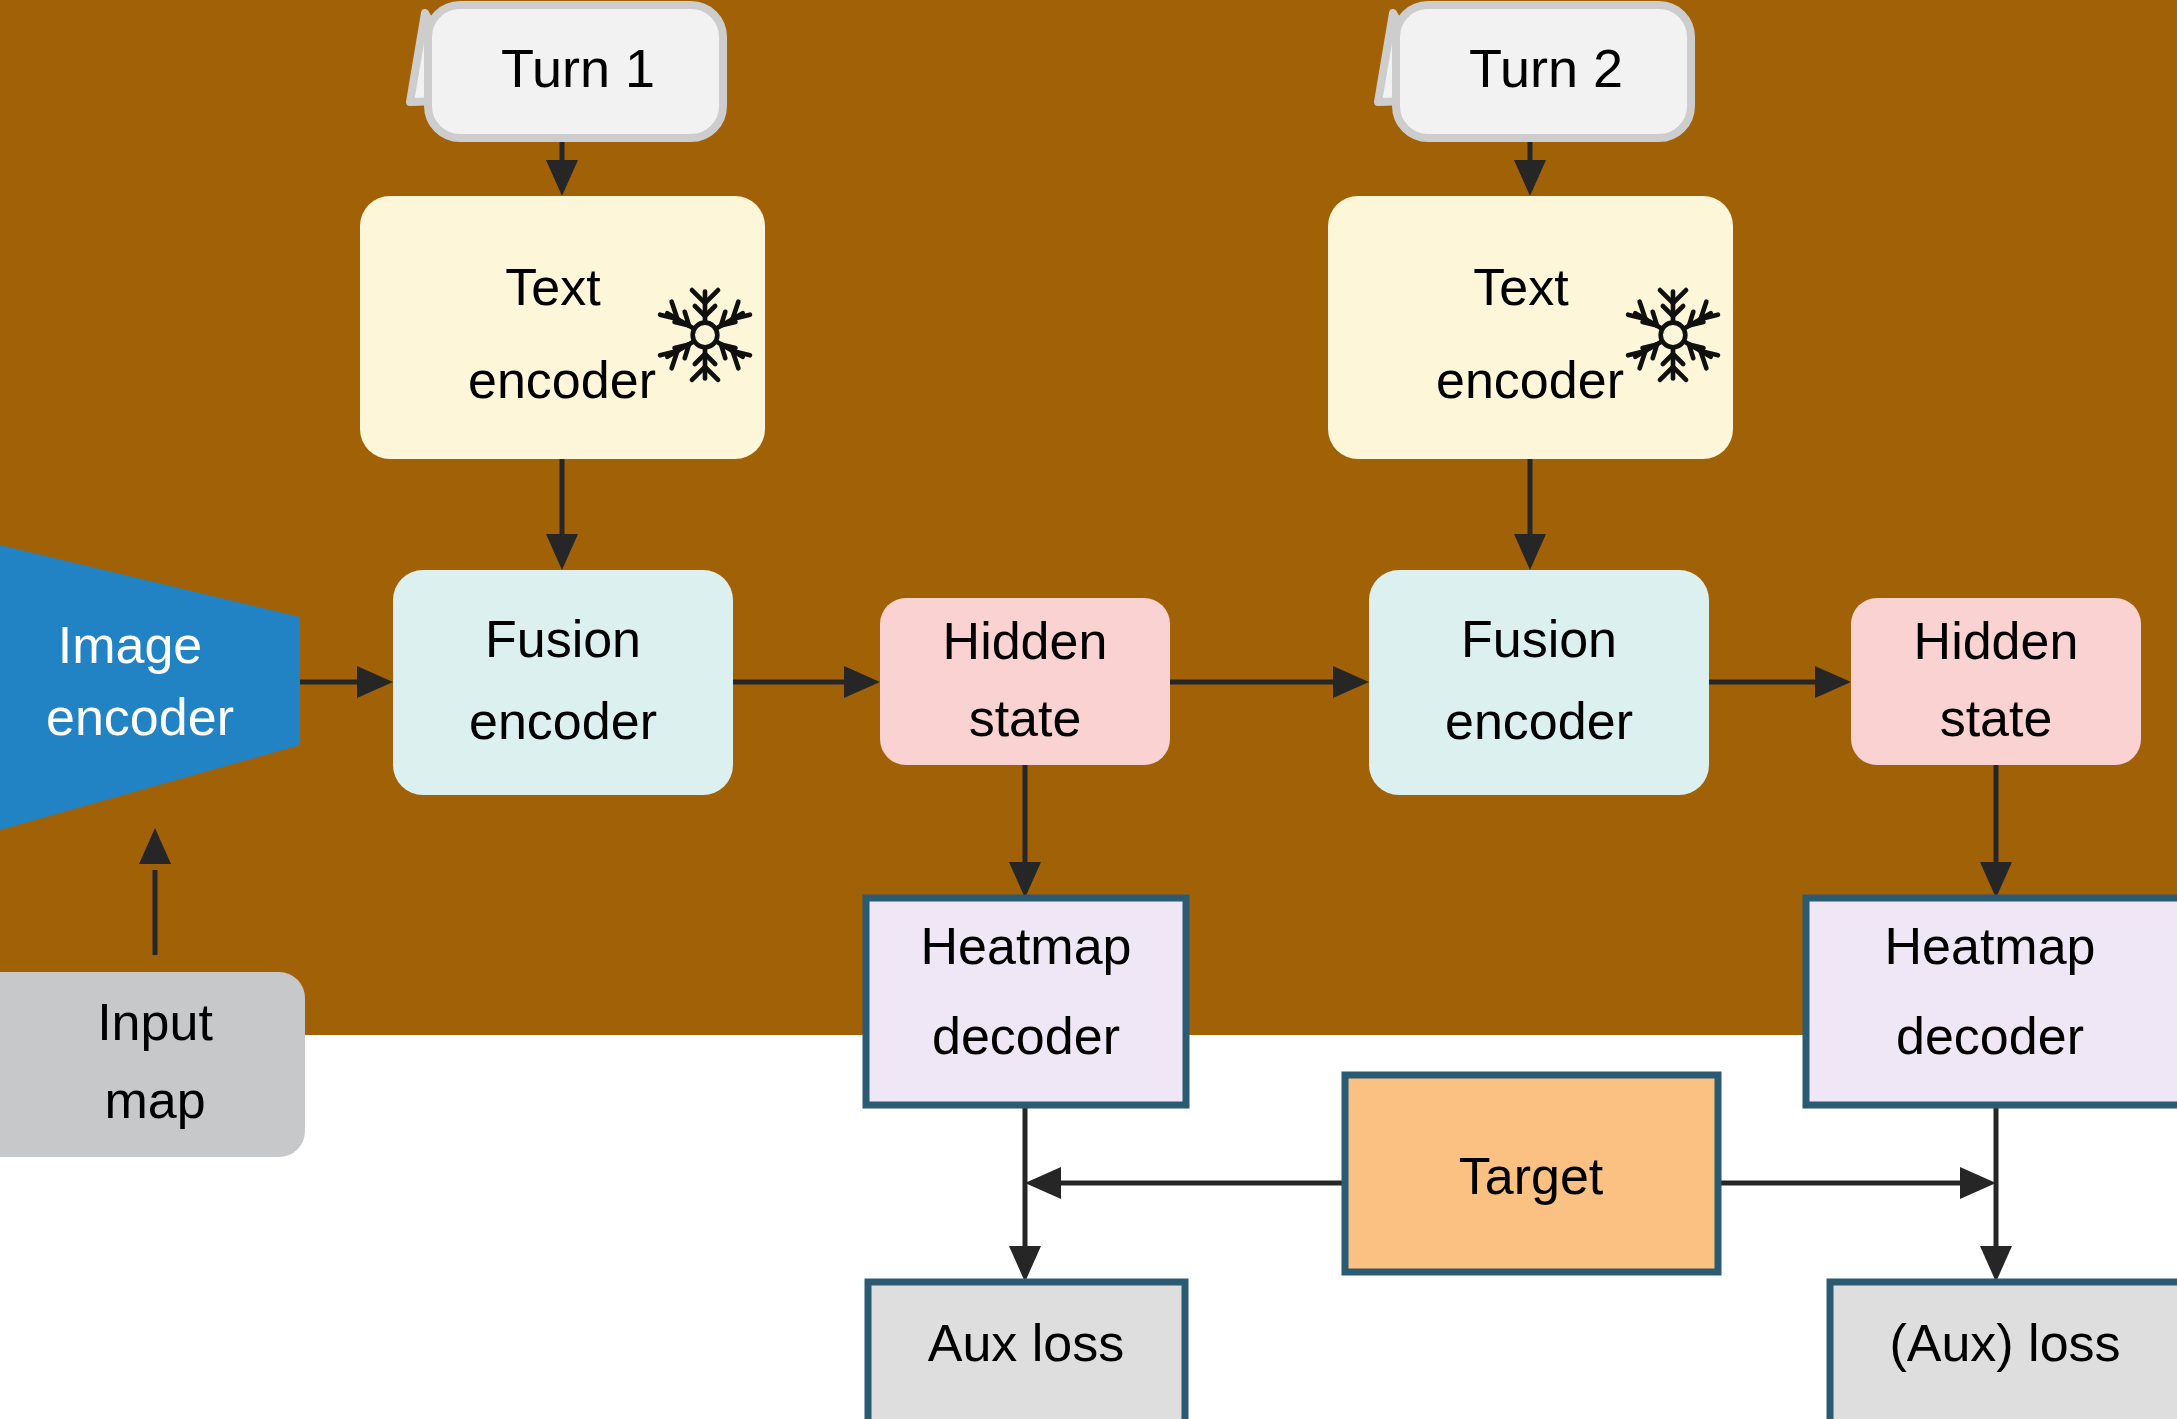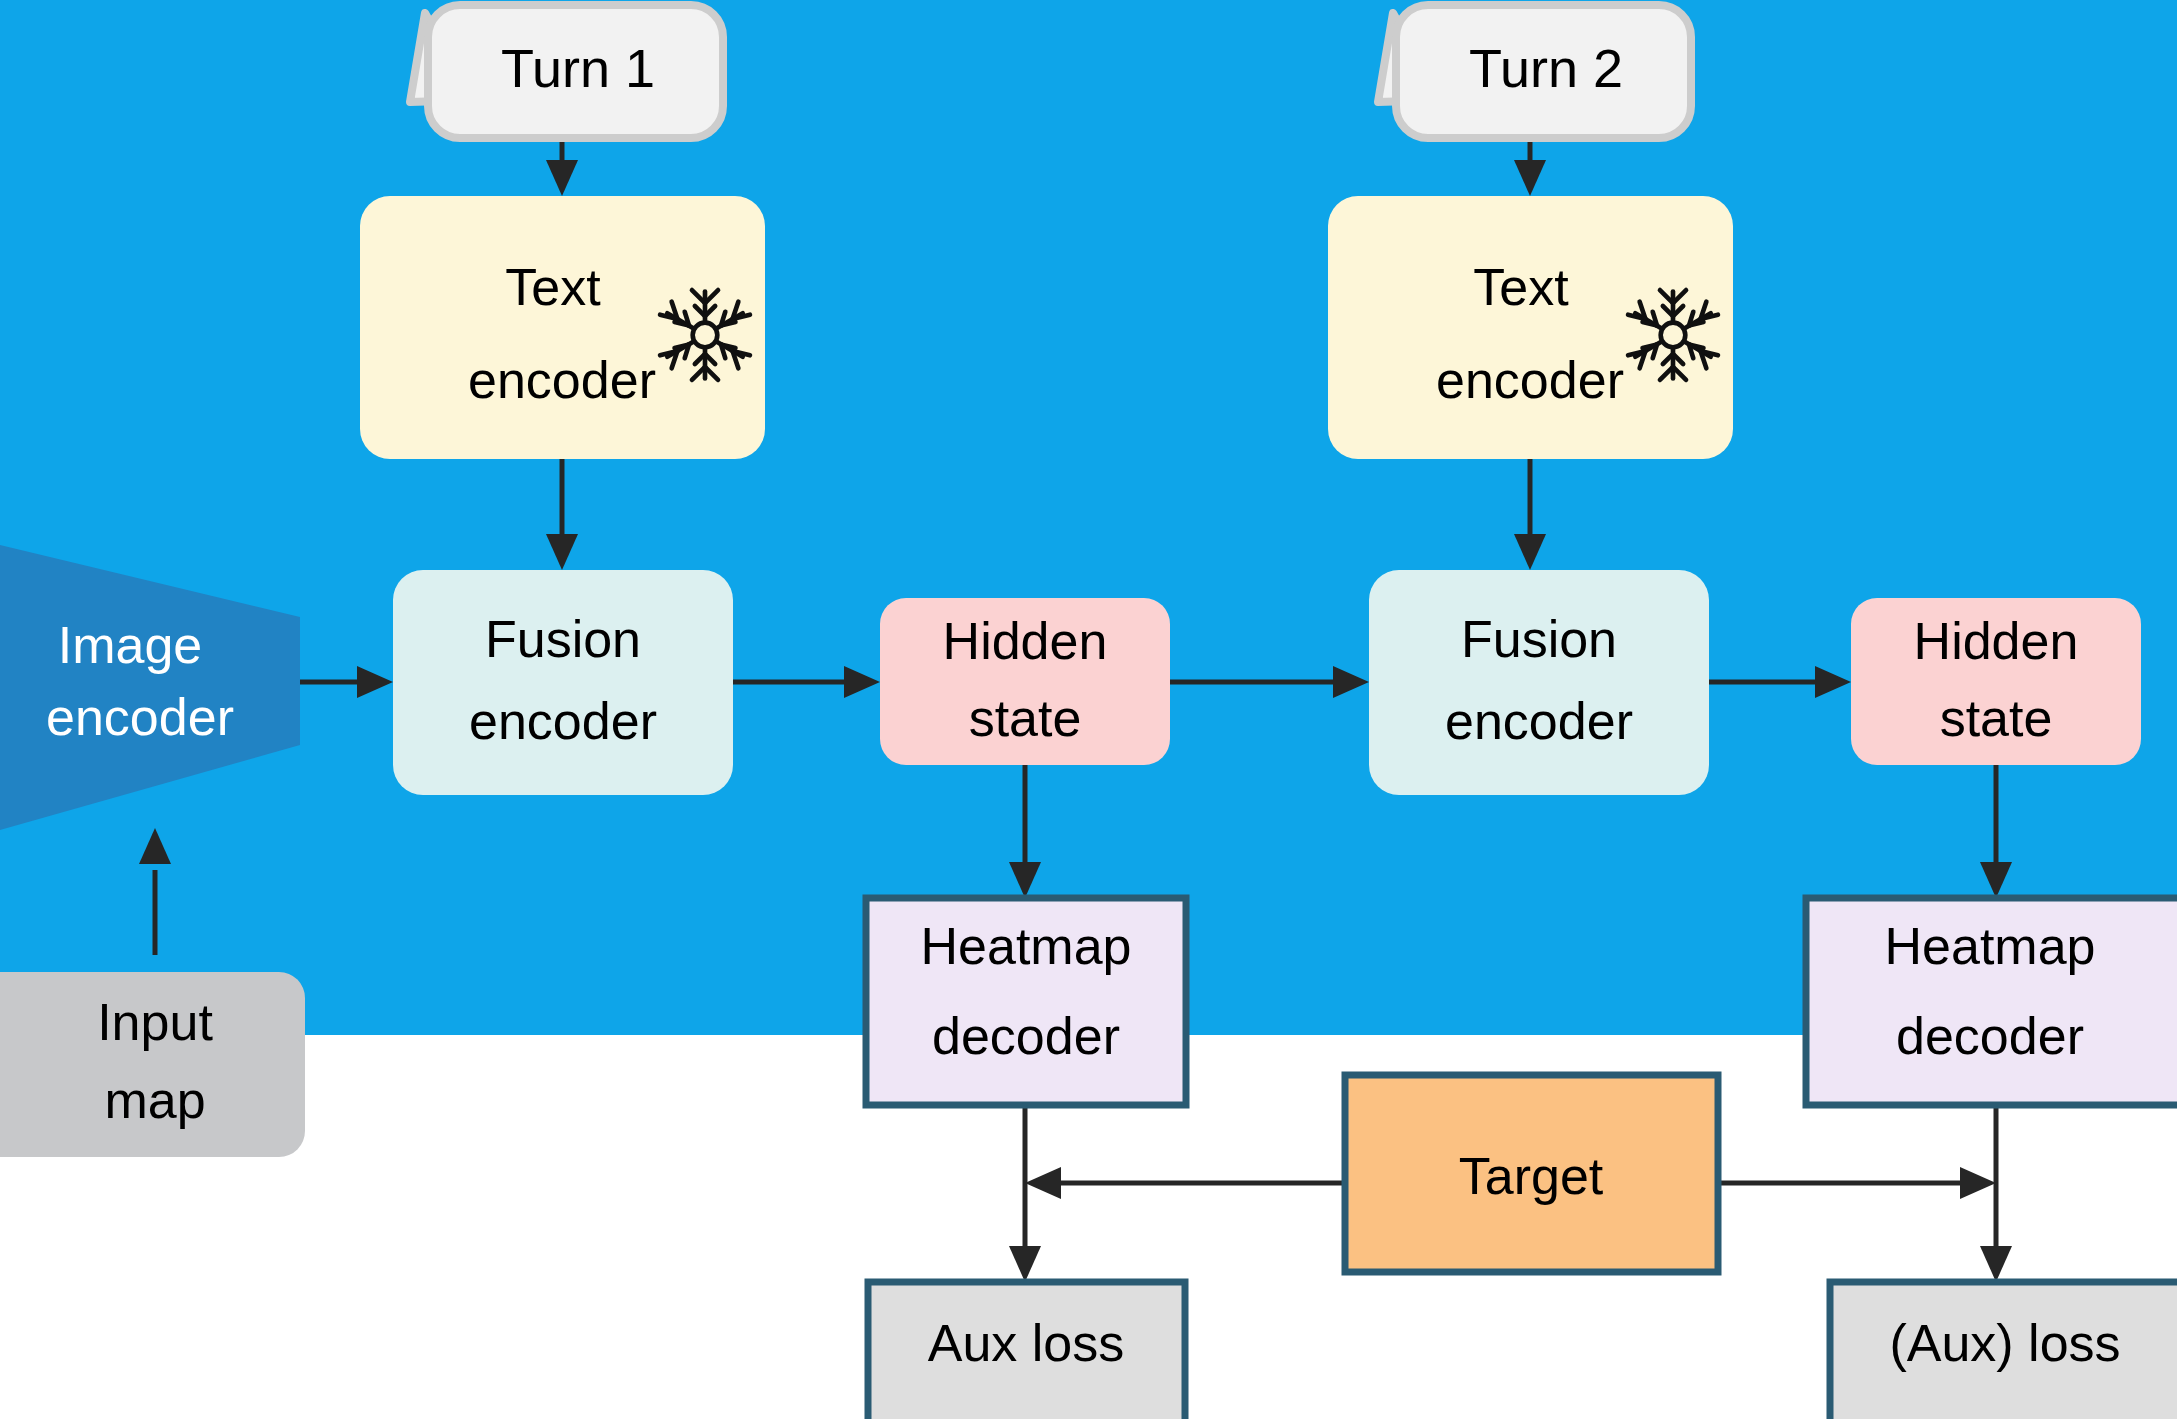--- a/index.html
+++ b/index.html
@@ -10,21 +10,21 @@
   body {
     width: 2177px;
     height: 1419px;
     overflow: hidden;
     font-family: "Liberation Sans", sans-serif;
   }
   #diagram-root {
     position: relative;
     width: 2177px;
     height: 1035px;
-    background: #0ea5e9;
+    background: #a16207;
   }
   svg.diagram {
     display: block;
     width: 2177px;
     height: 1419px;
   }
   .node-label {
     font-family: "Liberation Sans", sans-serif;
     font-size: 52px;
     fill: #000000;

